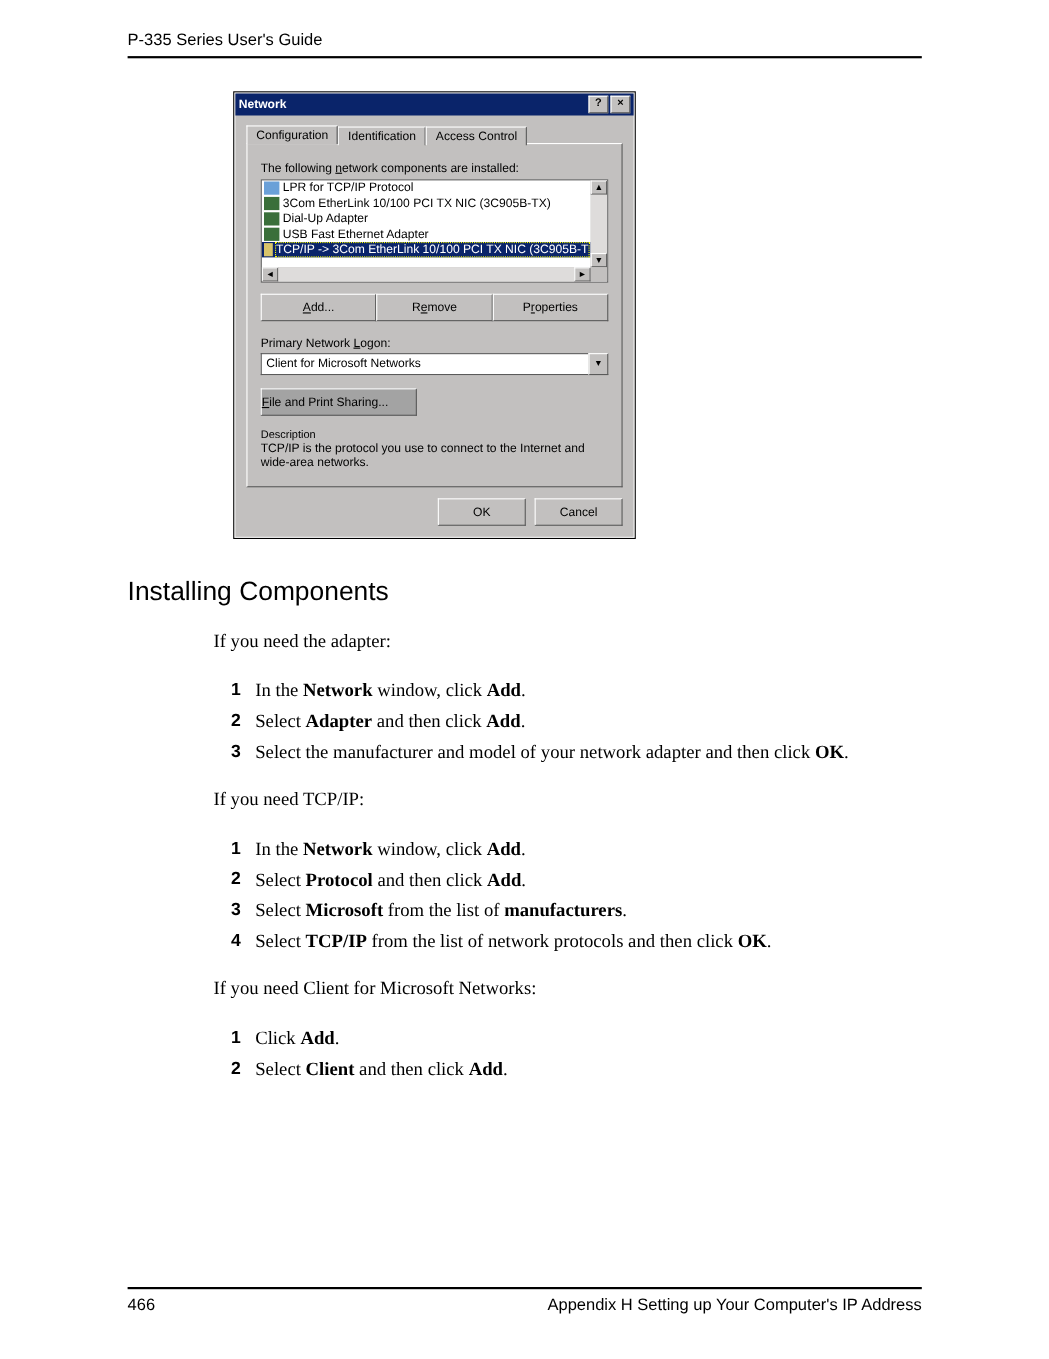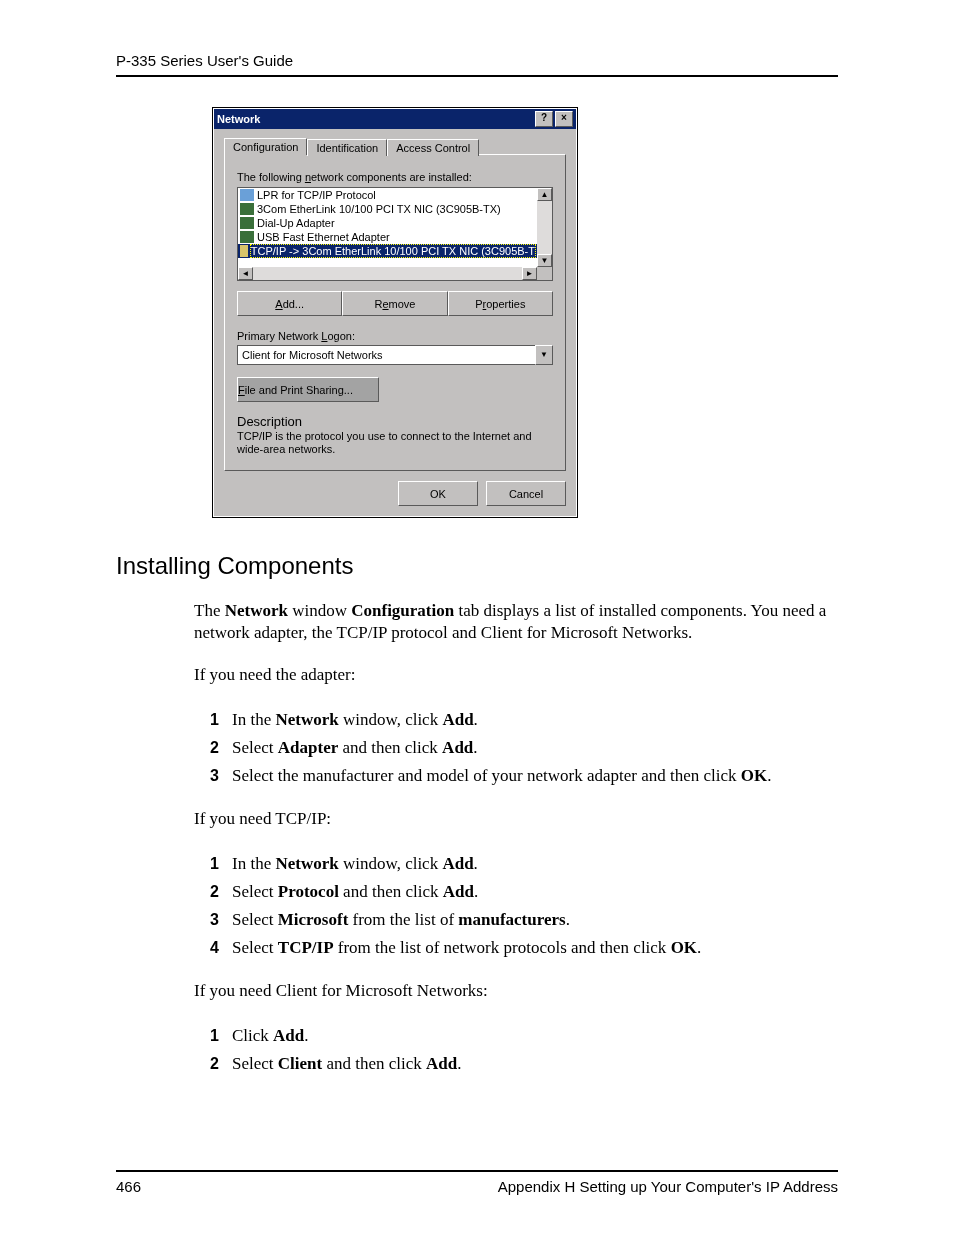--- a/index.html
+++ b/index.html
@@ -1,16 +1,16 @@
 <!DOCTYPE html>
 <html><head>
 <meta charset="utf-8">
 <style>
   body{margin:0;background:#fff;font-family:"Times New Roman",Times,serif;color:#000}
-  .page{width:954px;height:1235px;margin:0 auto;position:relative;box-sizing:border-box;padding:52px 116px 40px 116px}
+  .page{width:954px;height:1235px;margin:0 auto;position:relative;box-sizing:border-box;padding:28px 116px 40px 116px}
   .running-head{font-family:Arial,Helvetica,sans-serif;font-size:15px;color:#000;margin-bottom:6px}
   .rule{height:2px;background:#000;margin:0 0 30px 0}
   .fig-caption{font-family:Arial,Helvetica,sans-serif;font-size:15px;margin-left:78px;margin-bottom:6px}
   .fig-caption b{font-weight:bold}
   .shot-wrap{margin-left:96px;border:1px solid #000;width:362px;padding:1px}
   
   .win{background:#c2c0bf;font-family:"MS Sans Serif",Tahoma,Arial,sans-serif;font-size:11px;color:#000}
   .titlebar{background:#0a246a;color:#fff;font-weight:bold;font-size:11px;padding:2px 3px;display:flex;align-items:center}
   .titlebar .t{flex:1}
   .tb-btn{width:16px;height:14px;background:#c2c0bf;border:1px solid #fff;border-right-color:#5a5a5a;border-bottom-color:#5a5a5a;margin-left:2px;font-size:10px;line-height:12px;text-align:center;color:#000;font-weight:bold}
@@ -34,21 +34,21 @@
   .sbtn{width:15px;height:13px;background:#c2c0bf;border:1px solid #fff;border-right-color:#5a5a5a;border-bottom-color:#5a5a5a;font-size:8px;text-align:center;line-height:11px;box-sizing:border-box}
   .vscroll .track,.hscroll .track{flex:1;background:#dedcdb}
   .corner{position:absolute;right:0;bottom:0;width:15px;height:13px;background:#c2c0bf}
   .btn-row{display:flex;margin-top:10px}
   .btn95{flex:1;height:23px;background:#c2c0bf;border:1px solid #fff;border-right-color:#5a5a5a;border-bottom-color:#5a5a5a;font-size:11px;display:flex;align-items:center;justify-content:center}
   .field-lbl{font-size:11px;margin-top:14px;margin-bottom:3px}
   .combo{display:flex;height:20px}
   .combo input{flex:1;border:1px solid #5a5a5a;border-right:none;font-size:11px;padding:2px 4px;background:#fff;font-family:inherit}
   .combo .dd{width:16px;border:1px solid #fff;border-right-color:#5a5a5a;border-bottom-color:#5a5a5a;background:#c2c0bf;font-size:8px;text-align:center;line-height:18px}
   .single-btn{width:140px;height:23px;background:#a3a3a3;border:1px solid #fff;border-right-color:#5a5a5a;border-bottom-color:#5a5a5a;font-size:11px;display:flex;align-items:center;justify-content:flex-start;margin-top:12px}
-  .desc-lbl{font-size:13px;margin-top:12px}
+  .desc-lbl{font-size:10px;margin-top:12px}
   .desc-txt{font-size:11px;margin-top:1px;line-height:13px}
   .okrow{display:flex;justify-content:flex-end;gap:8px;margin-top:10px}
   .okrow .btn95{flex:0 0 78px}
   
   h2{font-family:Arial,Helvetica,sans-serif;font-size:24px;font-weight:normal;margin:34px 0 20px 0}
   .para{font-size:17px;line-height:22px;margin:0 0 20px 78px}
   .para.lead{margin-left:78px}
   ol.steps{list-style:none;margin:0 0 18px 94px;padding:0;counter-reset:st}
   ol.steps li{counter-increment:st;font-size:17px;line-height:28px;position:relative;padding-left:22px}
   ol.steps li::before{content:counter(st);position:absolute;left:0;font-family:Arial,Helvetica,sans-serif;font-weight:bold;font-size:16px}
@@ -140,23 +140,20 @@
         <div class="okrow">
           <div class="btn95">OK</div>
           <div class="btn95">Cancel</div>
         </div>
       </div>
     </div>
   </div>
 
   <h2>Installing Components</h2>
 
-  <p class="para lead">
-    <span>The </span><b>Network</b><span> window </span><b>Configuration</b><span> tab displays a list of installed components. You need a network adapter, the TCP/IP protocol and Client for Microsoft Networks.</span>
-  </p>
 
   <p class="para">If you need the adapter:</p>
   <ol class="steps">
     <li><span>In the </span><b>Network</b><span> window, click </span><b>Add</b><span>.</span></li>
     <li><span>Select </span><b>Adapter</b><span> and then click </span><b>Add</b><span>.</span></li>
     <li><span>Select the manufacturer and model of your network adapter and then click </span><b>OK</b><span>.</span></li>
   </ol>
 
   <p class="para">If you need TCP/IP:</p>
   <ol class="steps">

